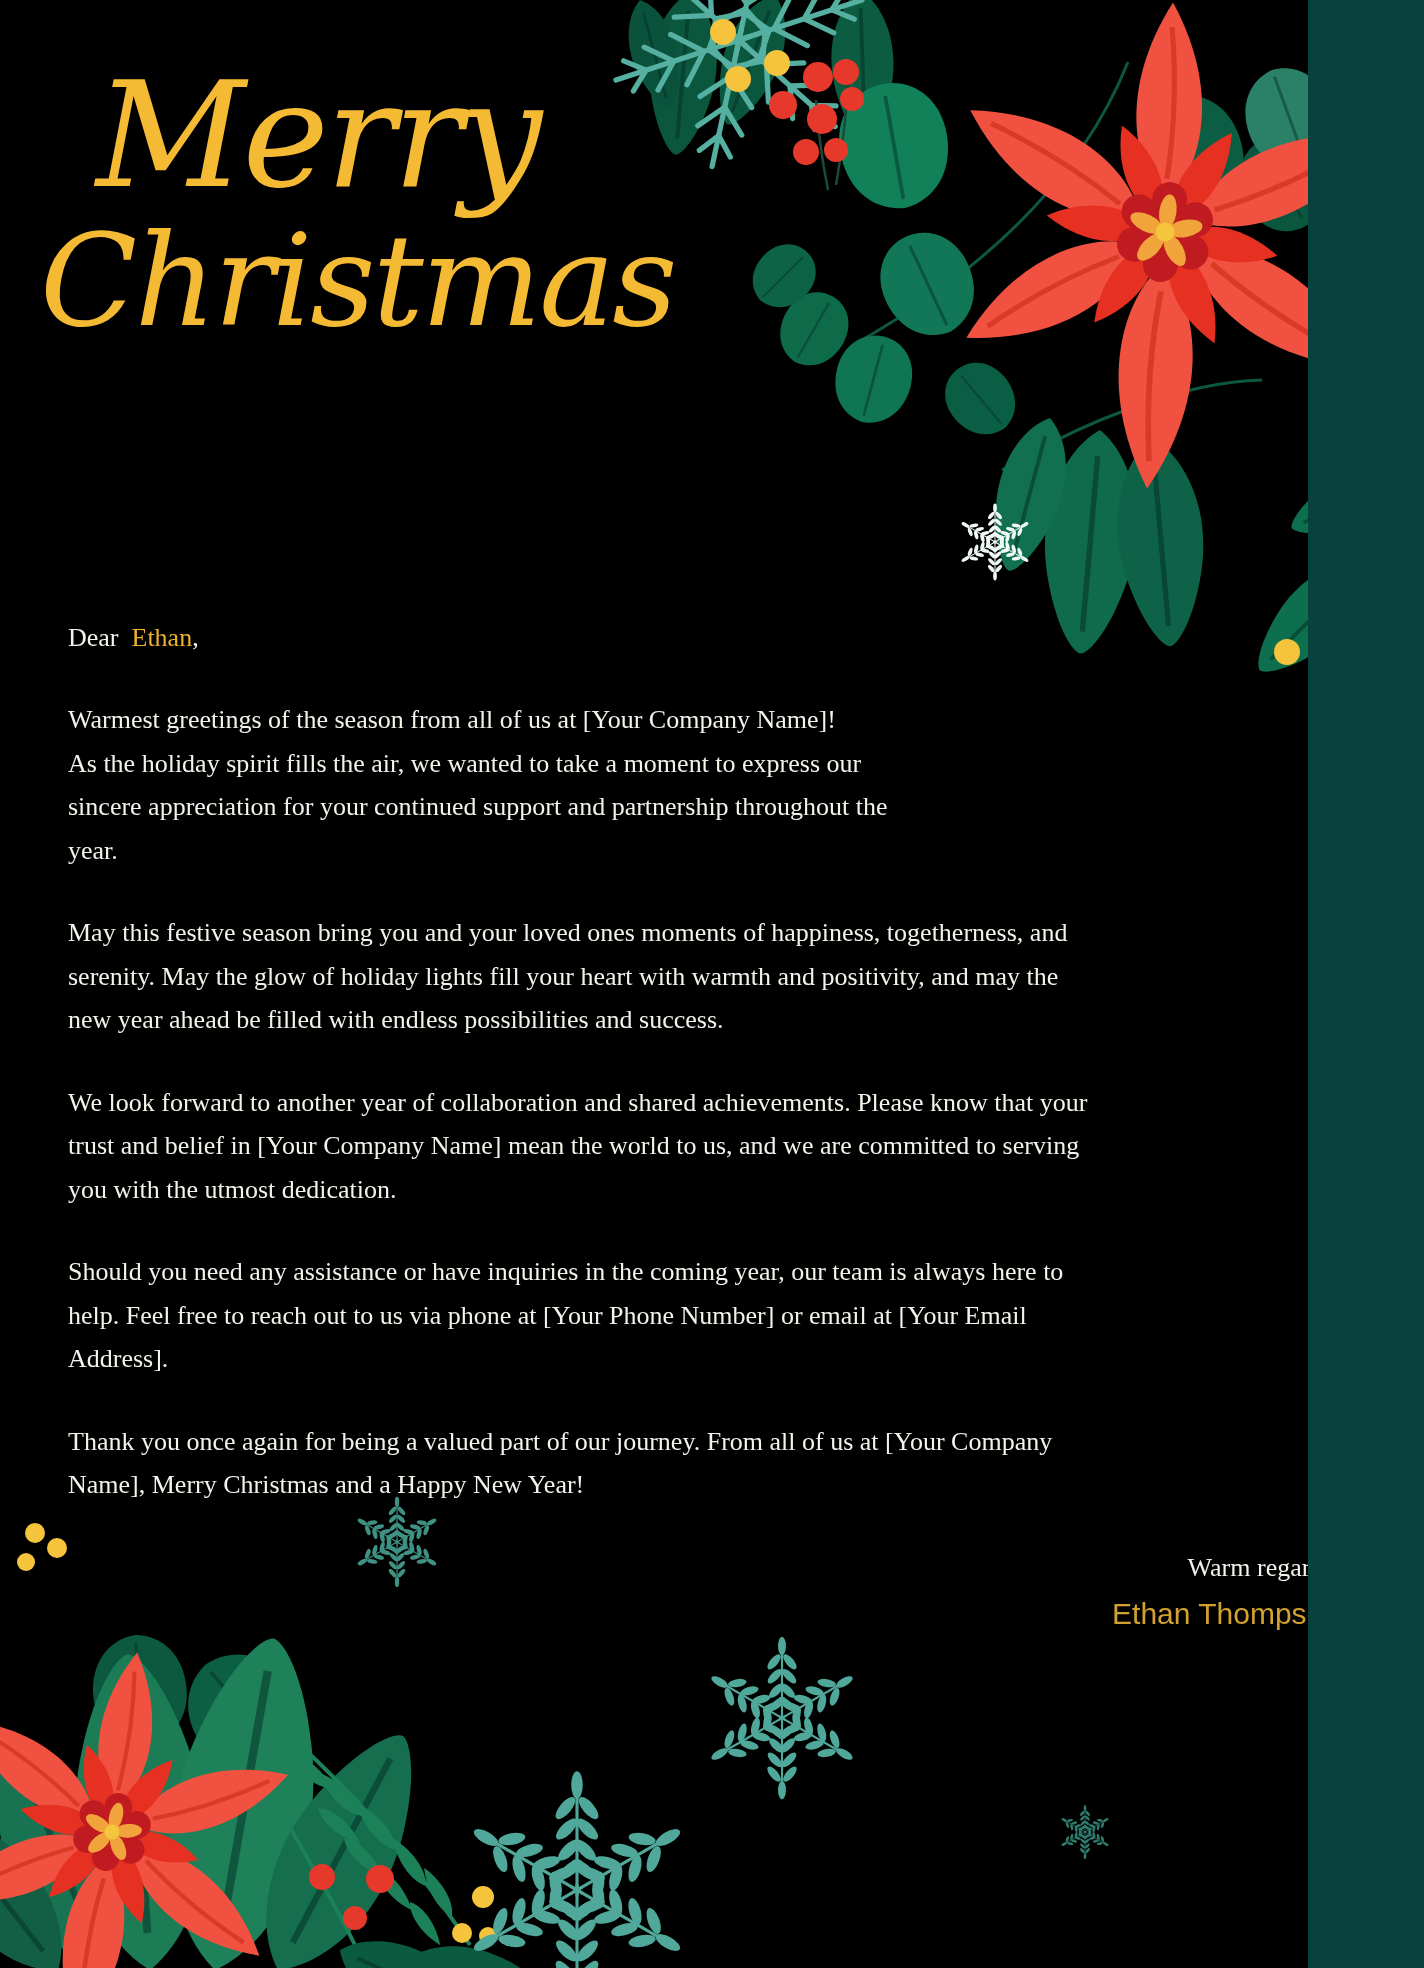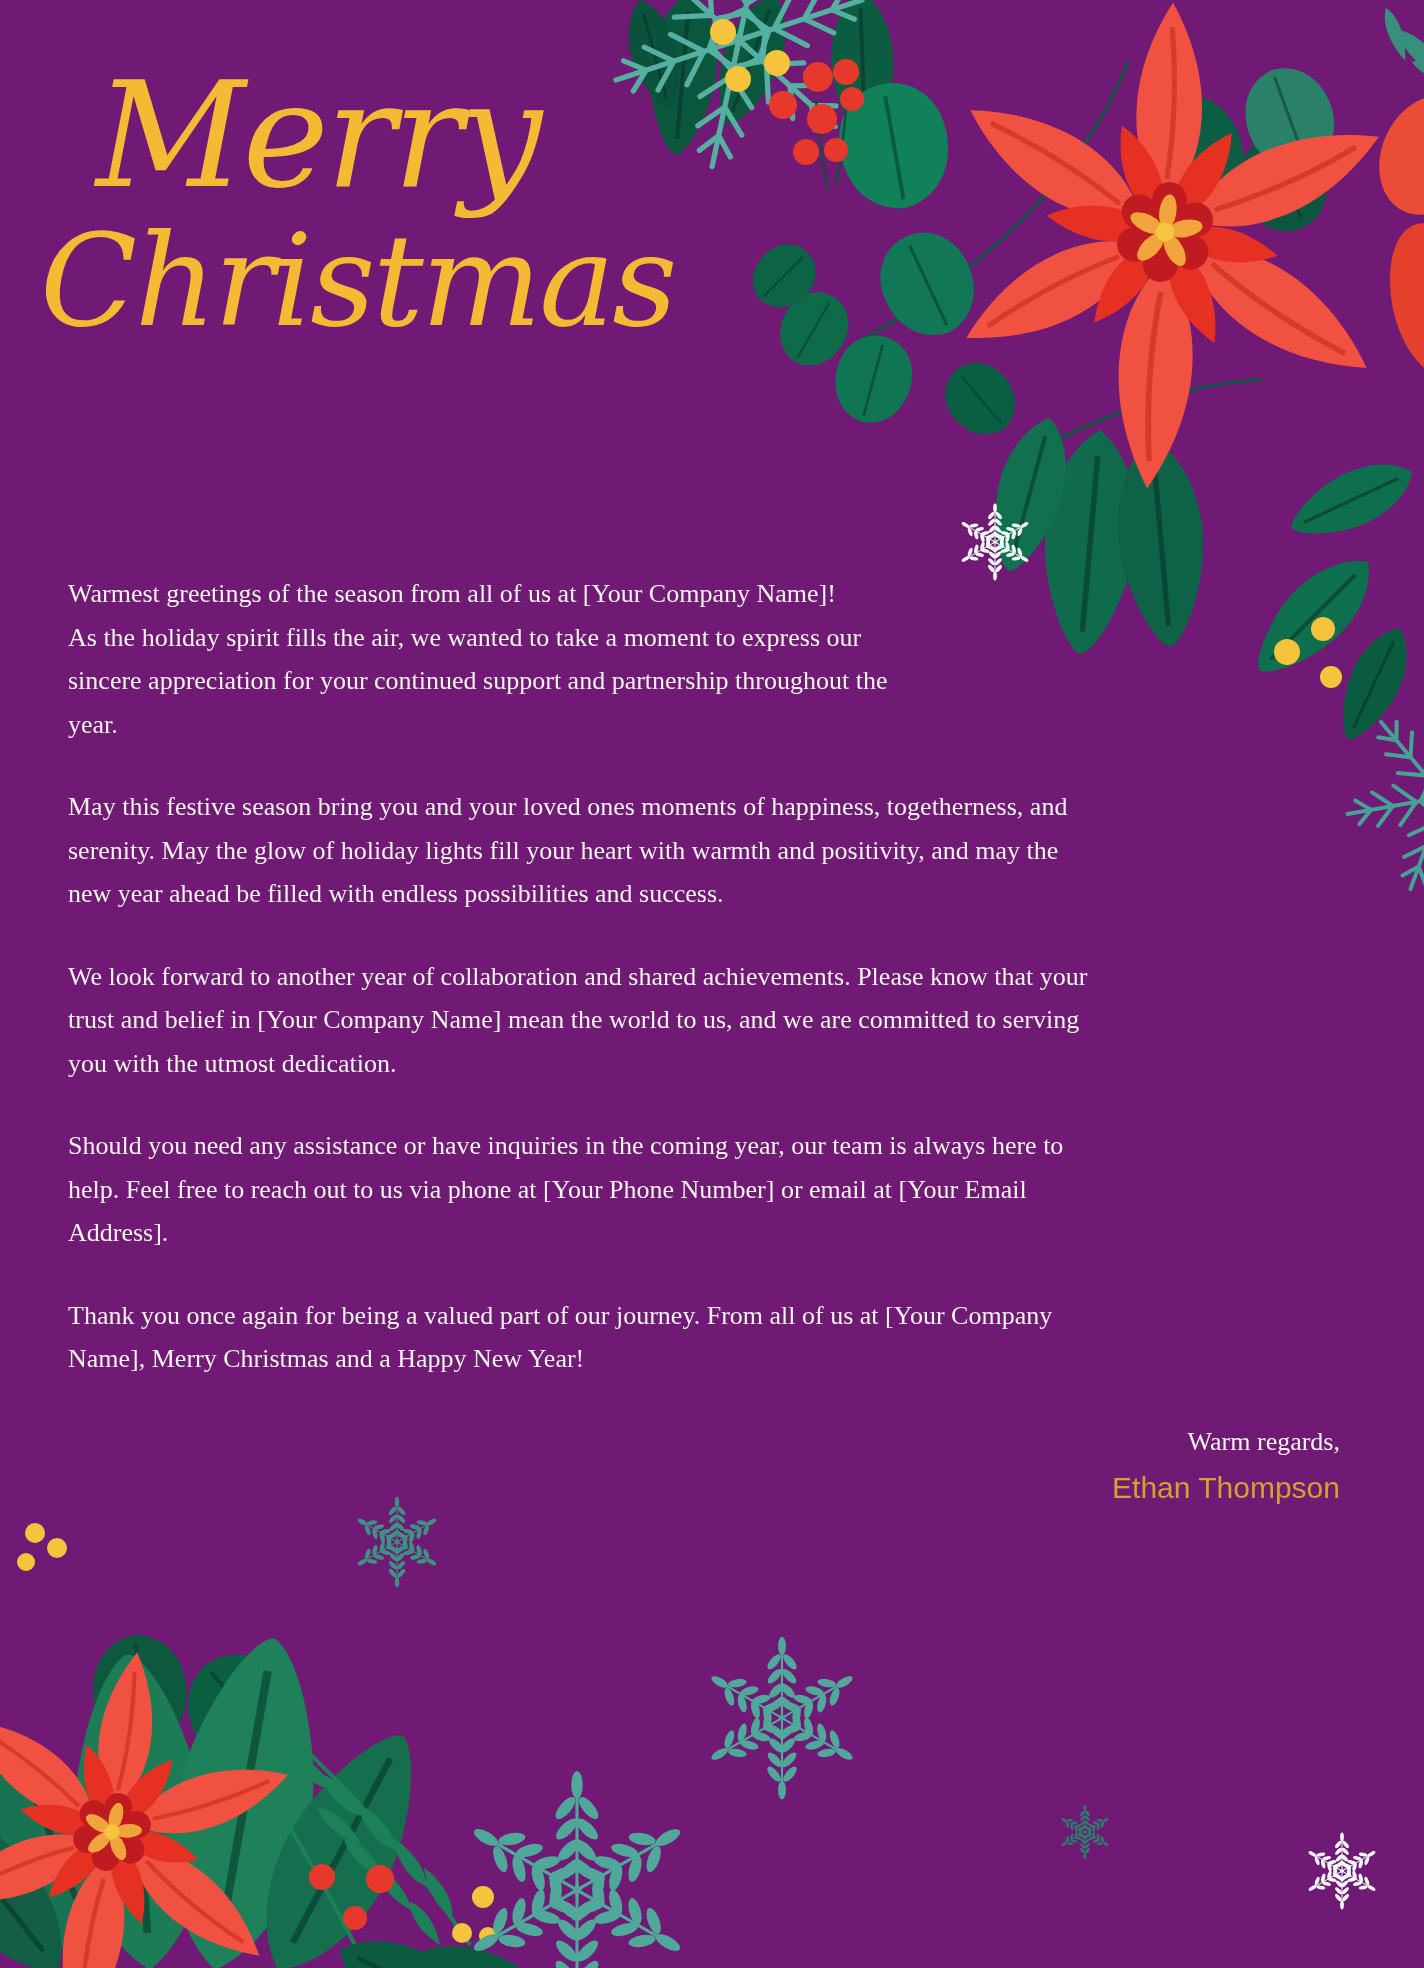--- a/index.html
+++ b/index.html
@@ -1,18 +1,18 @@
 <!DOCTYPE html>
 <html><head>
 <meta charset="utf-8">
 <style>
   html,body{margin:0;padding:0;background:#08423C;}
   #page{
-    position:relative;width:1424px;height:1968px;overflow:hidden;
-    background:#701a75;font-family:"Liberation Serif",serif;
+    position:relative;width:1308px;height:1968px;overflow:hidden;
+    background:#000000;font-family:"Liberation Serif",serif;
   }
   #decor{position:absolute;left:0;top:0;z-index:0;}
   .heading{position:absolute;z-index:2;color:#F5BA33;}
   .script{
     font-family:"DejaVu Serif",serif;font-style:italic;font-weight:normal;
     color:#F5BA33;letter-spacing:-0.02em;line-height:1;
   }
   .word1{position:absolute;left:96px;top:62px;font-size:146px;}
   .word2{position:absolute;left:40px;top:218px;font-size:127px;}
   .letter{
@@ -257,20 +257,23 @@
       <use href="#leafyflake" transform="translate(1085,1832) scale(0.24)" fill="#2E7C6E" stroke="#2E7C6E"></use>
     </g>
   </svg>
 
   <div class="heading">
     <div class="script word1">Merry</div>
     <div class="script word2">Christmas</div>
   </div>
 
   <div class="letter">
+    <p>
+      <span>Dear</span><span class="name">Ethan</span><span>,</span>
+    </p>
     <p>Warmest greetings of the season from all of us at [Your Company Name]!
 As the holiday spirit fills the air, we wanted to take a moment to express our
 sincere appreciation for your continued support and partnership throughout the
 year.</p>
     <p>May this festive season bring you and your loved ones moments of happiness, togetherness, and
 serenity. May the glow of holiday lights fill your heart with warmth and positivity, and may the
 new year ahead be filled with endless possibilities and success.</p>
     <p>We look forward to another year of collaboration and shared achievements. Please know that your
 trust and belief in [Your Company Name] mean the world to us, and we are committed to serving
 you with the utmost dedication.</p>

